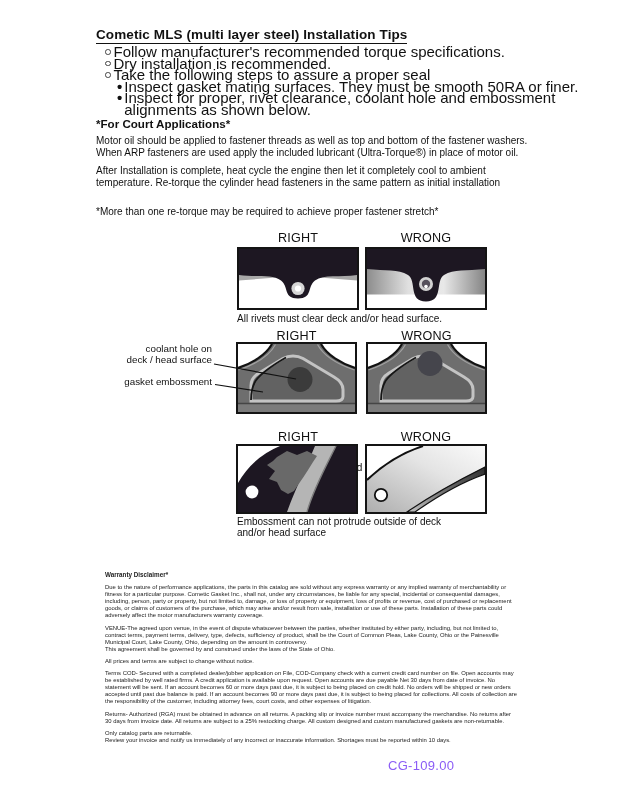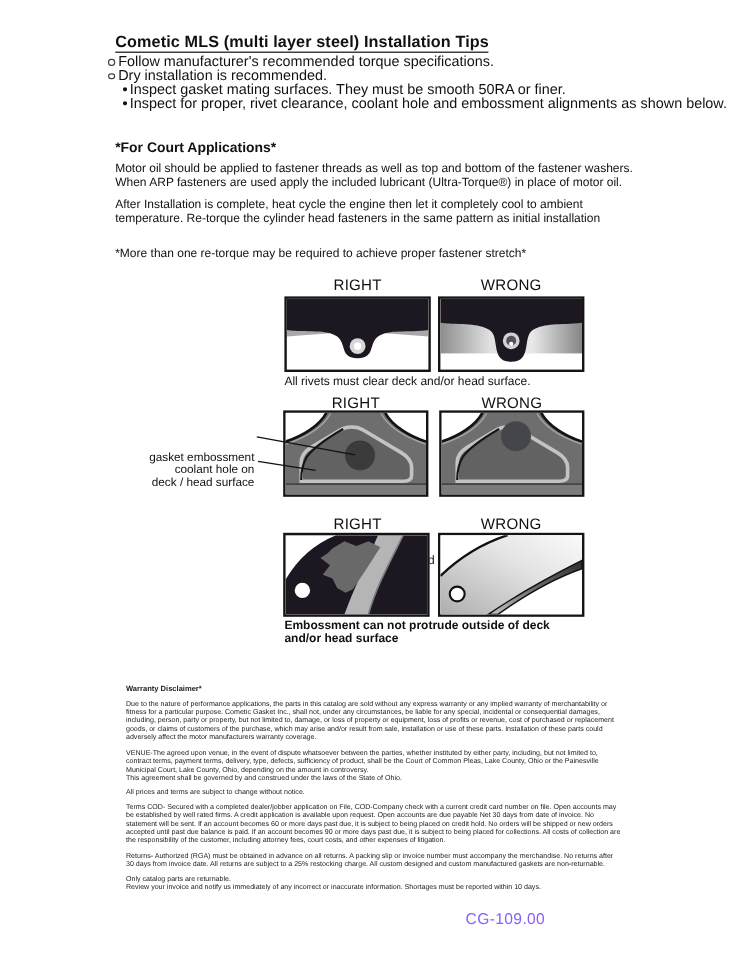--- a/index.html
+++ b/index.html
@@ -2,21 +2,21 @@
 <html><head>
 <meta charset="utf-8">
 <style>
   html,body{margin:0;padding:0;background:#ffffff;}
   .page{position:relative;width:618px;height:800px;background:#ffffff;overflow:hidden;
         font-family:"Liberation Sans","DejaVu Sans",sans-serif;color:#111;}
 
   .title{position:absolute;left:96px;top:27px;font-size:13.5px;font-weight:bold;
          border-bottom:1.6px solid #111;padding-bottom:1px;letter-spacing:0.1px;}
 
-  .bullets{position:absolute;left:90px;top:46px;font-size:12px;line-height:11.5px;}
+  .bullets{position:absolute;left:105px;top:46px;font-size:15px;line-height:11.5px;}
   .b-row{display:flex;align-items:flex-start;}
   .ob{flex:0 0 auto;width:3.5px;height:3.5px;border:1px solid #444;border-radius:50%;
       margin:3px 3px 0 0;}
   .sub{padding-left:12px;}
   .sb{flex:0 0 auto;margin-right:2px;font-weight:bold;}
 
   .diesel-h{position:absolute;left:96px;top:117px;font-size:11.6px;font-weight:bold;}
   .para{position:absolute;left:96px;font-size:10px;line-height:11.7px;}
   .p1{top:135px;} .p2{top:165px;} .pnote{top:206px;}
 
@@ -47,20 +47,24 @@
   <div class="title">Cometic MLS (multi layer steel) Installation Tips</div>
 
   <div class="bullets">
     <div class="b-row">
       <span class="ob"></span>
       <span>Follow manufacturer's recommended torque specifications.</span>
     </div>
     <div class="b-row">
       <span class="ob"></span>
       <span>Dry installation is recommended.</span>
+    </div>
+    <div class="b-row">
+      <span class="ob"></span>
+      <span>Take the following steps to assure a proper seal</span>
     </div>
     <div class="b-row sub">
       <span class="sb">•</span>
       <span>Inspect gasket mating surfaces.  They must be smooth 50RA or finer.</span>
     </div>
     <div class="b-row sub">
       <span class="sb">•</span>
       <span>Inspect for proper, rivet clearance, coolant hole and embossment alignments as shown below.</span>
     </div>
   </div>
@@ -108,21 +112,21 @@
       <circle cx="59" cy="35" r="4.2" fill="#56515c"></circle>
       <circle cx="59" cy="37.6" r="1.8" fill="#ffffff"></circle>
     </svg>
   </div>
 
   <div class="cap" style="left:237px;top:313px;">All rivets must clear deck and/or head surface.</div>
 
   <div class="dg-label" style="left:236px;top:329px;width:121px;">RIGHT</div>
   <div class="dg-label" style="left:366px;top:329px;width:121px;">WRONG</div>
 
-  <div class="ann" style="top:344px;margin-top:43px;">
+  <div class="ann" style="top:344px;">
     <div>coolant hole on</div>
     <div>deck / head surface</div>
   </div>
   <div class="ann" style="top:377px;">gasket embossment</div>
 
   <div class="dbox" style="left:236px;top:342px;width:121px;height:72px;">
     <svg viewBox="0 0 117 68" preserveAspectRatio="none">
       <rect width="117" height="68" fill="#6e6e6e"></rect>
       <rect y="59.5" width="117" height="8.5" fill="#7b7b7b"></rect>
       <line x1="0" y1="59.5" x2="117" y2="59.5" stroke="#454545" stroke-width="1.4"></line>
@@ -186,21 +190,21 @@
         </linearGradient>
       </defs>
       <rect width="118" height="66" fill="#ffffff"></rect>
       <path d="M56,0 L118,0 L118,21 C92,34 66,48 40,66 L0,66 L0,34 Q25,10 56,0 Z" fill="url(#g3a)"></path>
       <path d="M56,0 Q25,10 0,34" stroke="#111111" stroke-width="2" fill="none"></path>
       <path d="M118,21 C92,34 66,48 40,66 L48,66 C72,49 95,36 118,28 Z" fill="url(#g3b)" stroke="#111111" stroke-width="1.2"></path>
       <circle cx="14" cy="49" r="6.2" fill="#ffffff" stroke="#111111" stroke-width="1.8"></circle>
     </svg>
   </div>
 
-  <div class="cap" style="left:237px;top:516px;width:260px;font-weight:bold;">
+  <div class="cap" style="left:237px;top:516px;width:260px;">
     <div>Embossment can not protrude outside of deck</div>
     <div>and/or head surface</div>
   </div>
 
   <svg class="overlay">
     <line x1="214" y1="364" x2="296" y2="379" stroke="#111" stroke-width="1.1"></line>
     <line x1="215" y1="384.5" x2="263" y2="392" stroke="#111" stroke-width="1.1"></line>
   </svg>
 
   <div class="warranty">

